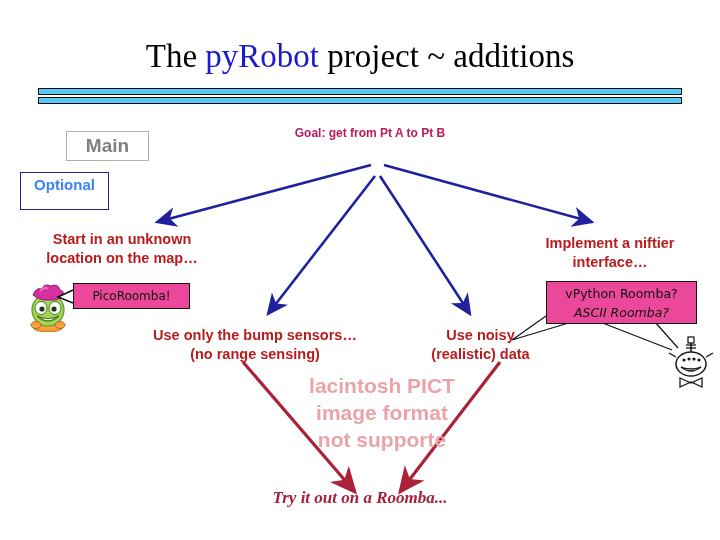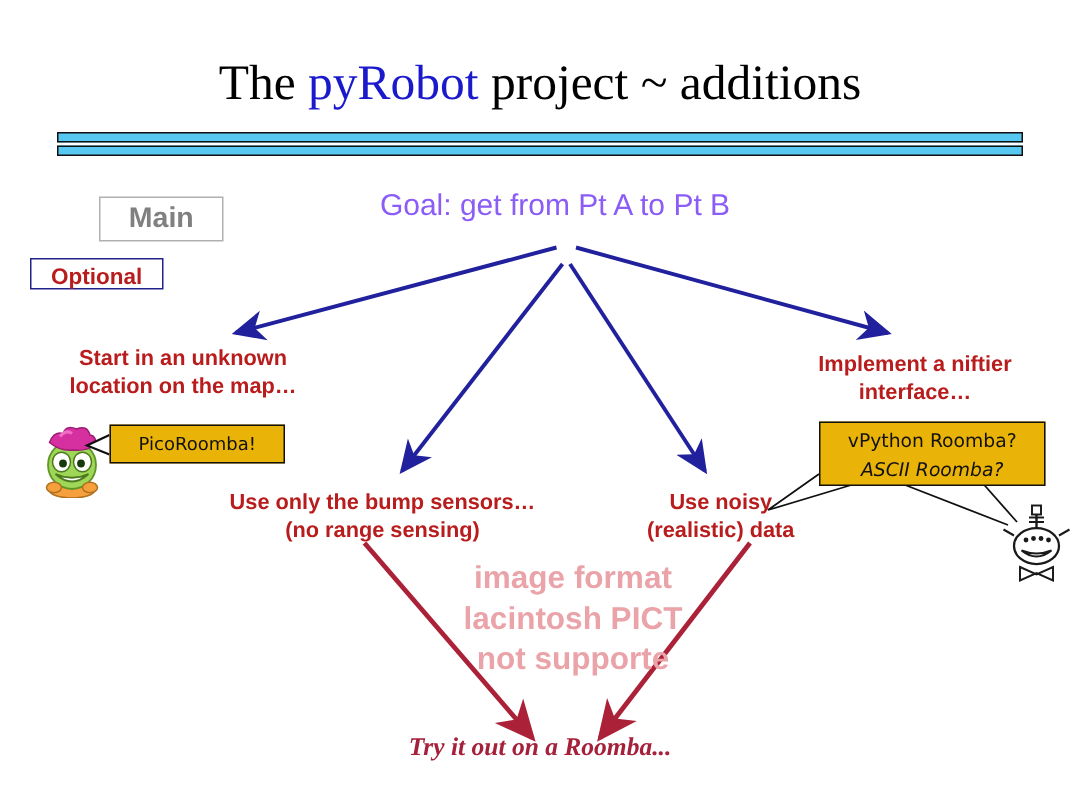--- a/index.html
+++ b/index.html
@@ -58,36 +58,36 @@
     left: 22px; top: 131px;
     width: 83px; height: 30px;
     border: 1px solid #b0b0b0;
     color: #808080;
     font-size: 19px;
     line-height: 28px;
     margin-left: 44px;
   }
   #legend-optional {
     left: 20px; top: 172px;
-    width: 89px; height: 21px;
+    width: 89px; height: 38px;
     border: 1.5px solid #22228c;
-    color: #b91c1c;
+    color: #3b82f6;
     font-size: 15px;
     line-height: 24px;
   }
 
   
   #goal {
     position: absolute;
     left: 160px; top: 126px;
     width: 420px;
     text-align: center;
-    font-size: 20px;
-    font-weight: normal;
-    color: #8b5cf6;
+    font-size: 12px;
+    font-weight: bold;
+    color: #be185d;
     white-space: nowrap;
   }
 
   
   .branch {
     position: absolute;
     color: #b91c1c;
     font-weight: bold;
     font-size: 14.5px;
     line-height: 19px;
@@ -98,21 +98,21 @@
   #branch-mid2  { left: 398px; top: 326px; width: 165px; }
   #branch-right { left: 505px; top: 234px; width: 210px; text-align: center; }
 
   
   #arrows-navy, #arrows-red, .callout-tail { position: absolute; left: 0; top: 0; }
 
   
   .callout {
     position: absolute;
     box-sizing: border-box;
-    background: #eab308;
+    background: #ec4899;
     border: 1.5px solid #111111;
     font-family: "DejaVu Sans", sans-serif;
     text-align: center;
     white-space: nowrap;
   }
   #callout-pico {
     left: 73px; top: 283px;
     width: 117px; height: 26px;
     font-size: 12px;
     line-height: 24px;
@@ -255,20 +255,20 @@
     <line x1="38" y1="21" x2="45" y2="17" stroke="#1a1a1a" stroke-width="1.4"></line>
     <circle cx="16" cy="24" r="1.6" fill="#1a1a1a"></circle>
     <circle cx="21" cy="23" r="1.6" fill="#1a1a1a"></circle>
     <circle cx="26" cy="23" r="1.6" fill="#1a1a1a"></circle>
     <circle cx="31" cy="24" r="1.6" fill="#1a1a1a"></circle>
     <path d="M13 31 q10 8 20 0 q-10 4 -20 0 Z" fill="#ffffff" stroke="#1a1a1a" stroke-width="1.3"></path>
     <path d="M12 42 L23 47 L34 42 L34 51 L23 46 L12 51 Z" fill="#ffffff" stroke="#1a1a1a" stroke-width="1.3"></path>
   </svg>
 
   <div id="broken-image">
+    <div>lacintosh PICT</div>
     <div>image format</div>
-    <div>lacintosh PICT</div>
     <div>not supporte</div>
   </div>
 
   <div id="cta">Try it out on a Roomba...</div>
 
 </div>
 
 </body></html>

